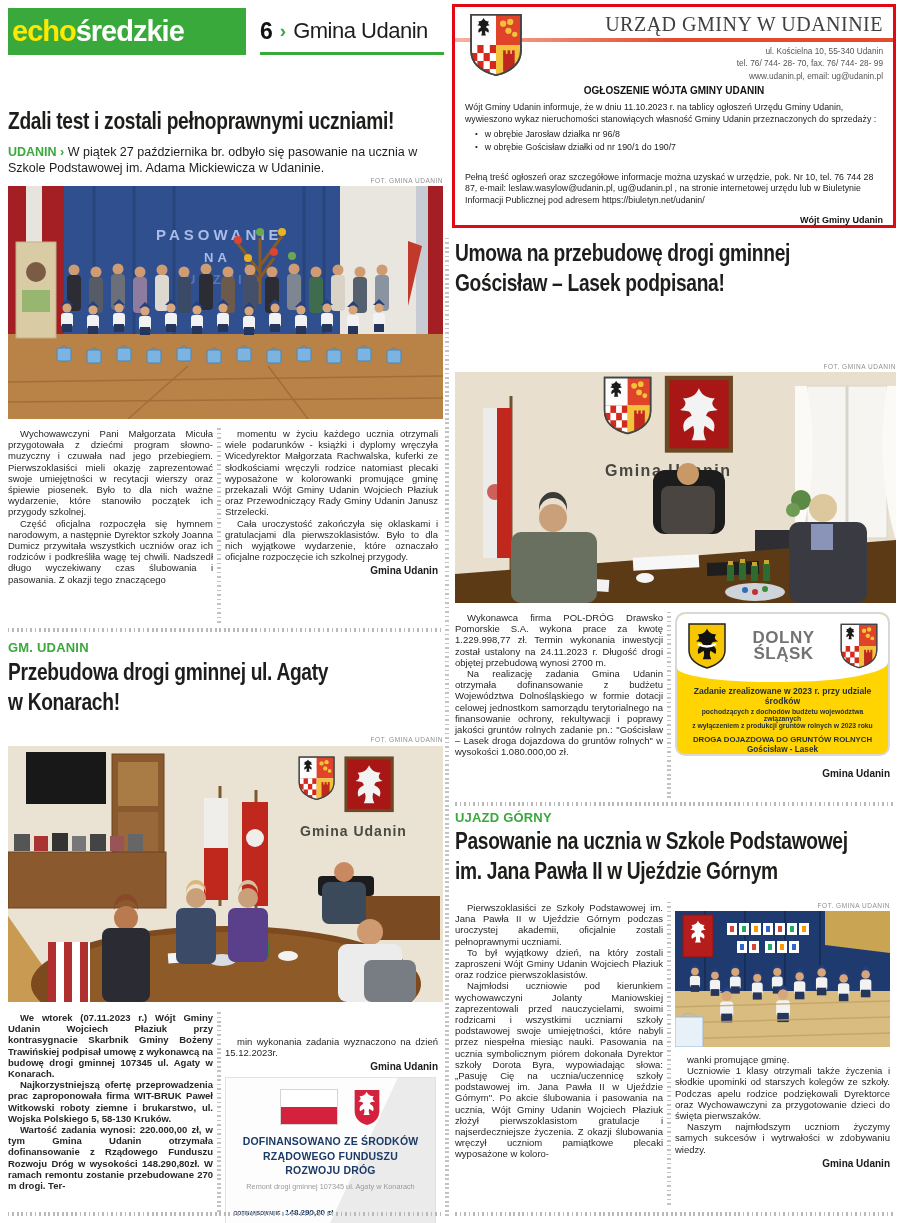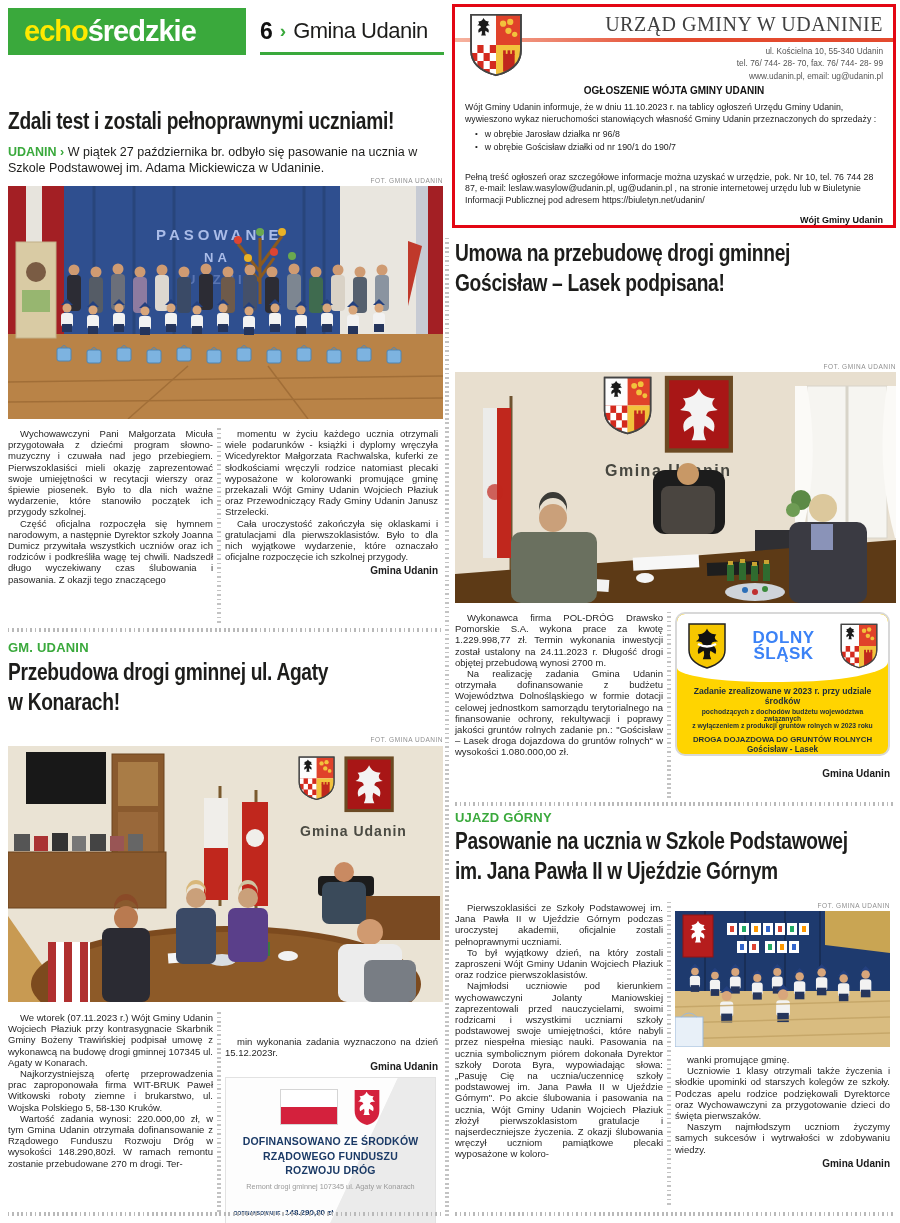--- a/index.html
+++ b/index.html
@@ -1,20 +1,20 @@
 <!DOCTYPE html>
 <html><head>
 <meta charset="utf-8">
 <style>
   html,body{margin:0;padding:0;background:#fff;}
   .page{position:relative;width:900px;height:1223px;background:#fff;overflow:hidden;
         font-family:"Liberation Sans",sans-serif;color:#262626;}
   .abs{position:absolute;}
   
-  .mast{left:8px;top:8px;width:238px;height:47px;background:#3aa93c;display:flex;align-items:center;padding-left:16px;box-sizing:border-box;}
+  .mast{left:8px;top:8px;width:238px;height:47px;background:#3aa93c;display:flex;align-items:center;padding-left:4px;box-sizing:border-box;}
   .mast .l1{color:#ffe900;font-weight:bold;font-size:29px;letter-spacing:-1px;}
   .mast .l2{color:#ffffff;font-weight:bold;font-size:29px;letter-spacing:-1px;}
   .pageref{left:260px;top:10px;width:184px;height:42px;border-bottom:3px solid #3aa93c;display:flex;align-items:center;gap:7px;}
   .pageref .num{font-weight:bold;font-size:23px;color:#111;}
   .pageref .chev{color:#3aa93c;font-weight:bold;font-size:19px;}
   .pageref .sec{font-size:22px;color:#1d1d1b;letter-spacing:-0.5px;}
   
   .annbox{left:452px;top:4px;width:444px;height:224px;border:3px solid #e30613;background:#fff;box-sizing:border-box;padding:5px 10px;}
   .ann-head{position:relative;height:70px;}
   .ann-line{position:absolute;left:-10px;right:-10px;top:26px;height:4px;background:linear-gradient(90deg,#f6b3a0,#e34a2e 50%,#e34a2e);}
@@ -50,21 +50,21 @@
   .flag-pl{width:56px;height:34px;border:1px solid #d5d5d5;background:linear-gradient(180deg,#ffffff 50%,#d4213d 50%);}
   .fund-title{margin-top:8px;text-align:center;font-weight:bold;font-size:10.5px;line-height:1.35;color:#1b3a66;letter-spacing:0.2px;}
   .fund-sub{margin-top:5px;text-align:center;font-size:7.3px;color:#9a9a9a;}
   .fund-bottom{display:flex;justify-content:space-between;align-items:flex-end;margin-top:10px;}
   .flabel{font-size:4.8px;font-weight:bold;color:#1b3a66;letter-spacing:0.03em;}
   .fval{font-size:8px;font-weight:bold;color:#1b3a66;}
   .fund-right{text-align:center;}
   
   .dsbox{width:215px;background:#ffd400;border:2px solid #d8d8d8;border-radius:10px;box-sizing:border-box;overflow:hidden;}
   .ds-top{background:#fff;border-radius:8px 8px 50% 45%/8px 8px 20px 14px;display:flex;align-items:center;justify-content:space-between;padding:8px 10px 12px;}
-  .ds-title{text-align:center;font-weight:bold;font-size:17px;line-height:0.95;letter-spacing:0.5px;color:#3b82f6;}
+  .ds-title{text-align:center;font-weight:bold;font-size:17px;line-height:0.95;letter-spacing:0.5px;color:#737373;}
   .ds-txt{padding:4px 6px 0;text-align:center;color:#1e2d3a;}
   .ds-l1{font-weight:bold;font-size:8.6px;}
   .ds-l2{font-weight:bold;font-size:6.8px;margin-top:2px;}
   .ds-l3{font-weight:bold;font-size:6.8px;}
   .ds-l4{font-weight:bold;font-size:7.8px;margin-top:6px;}
   .ds-l5{font-weight:bold;font-size:8.2px;margin-top:1px;}
   svg text{font-family:"Liberation Sans",sans-serif;}
 </style>
 </head>
 <body>
@@ -348,21 +348,21 @@
       <rect x="310" y="130" width="56" height="20" fill="#1c1c1c" rx="4"></rect>
         <circle cx="336" cy="126" r="10" fill="#c98a62"></circle>
         <rect x="314" y="136" width="44" height="42" rx="7" fill="#3a4a5a"></rect>
       <circle cx="362" cy="186" r="13" fill="#d09a70"></circle>
         <rect x="330" y="198" width="64" height="58" rx="9" fill="#ececec"></rect>
         <rect x="356" y="214" width="52" height="42" rx="8" fill="#787d84"></rect>
     </g>
   </svg>
 
   <div class="abs cols bodytext" style="left:8px;top:1012px;width:435px;height:200px;">
-    <div style="width:205px;">
+    <div style="width:205px;font-weight:bold;">
       <p>We wtorek (07.11.2023 r.) Wójt Gminy Udanin Wojciech Płaziuk przy kontrasygnacie Skarbnik Gminy Bożeny Trawińskiej podpisał umowę z wykonawcą na budowę drogi gminnej 107345 ul. Agaty w Konarach.</p>
       <p>Najkorzystniejszą ofertę przeprowadzenia prac zaproponowała firma WIT-BRUK Paweł Witkowski roboty ziemne i brukarstwo, ul. Wojska Polskiego 5, 58-130 Kruków.</p>
       <p>Wartość zadania wynosi: 220.000,00 zł, w tym Gmina Udanin otrzymała dofinansowanie z Rządowego Funduszu Rozwoju Dróg w wysokości 148.290,80zł. W ramach remontu zostanie przebudowane 270 m drogi. Ter-</p>
     </div>
     <div class="colsep"></div>
     <div style="width:213px;margin-top:24px;">
       <p>min wykonania zadania wyznaczono na dzień 15.12.2023r.</p>
       <div class="sig">Gmina Udanin</div>
       <div class="fundbox">
         <div class="fund-flags">

